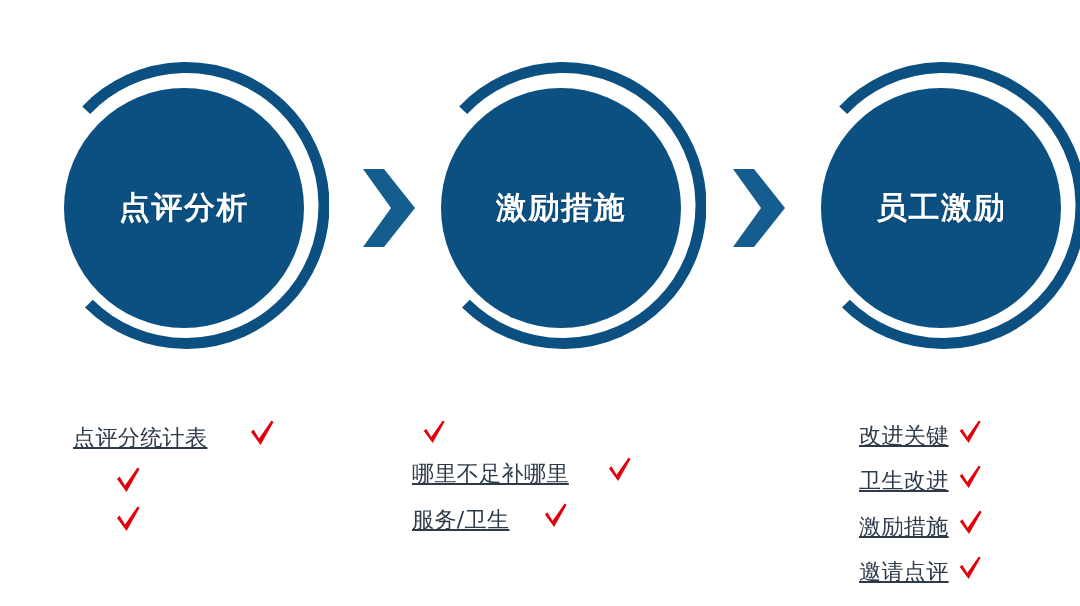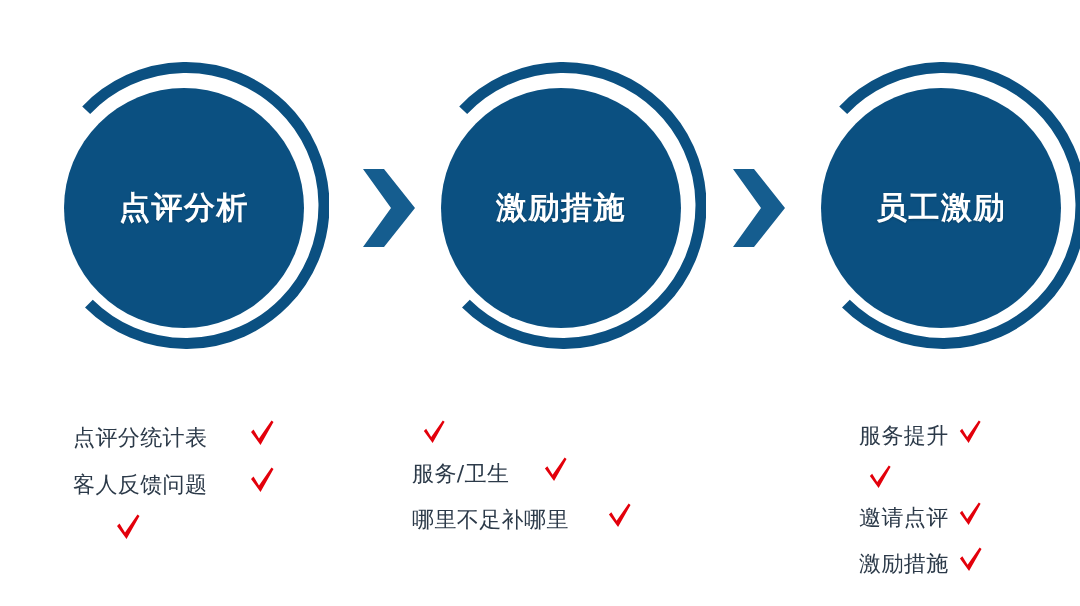--- a/index.html
+++ b/index.html
@@ -66,20 +66,21 @@
     display: flex;
     align-items: baseline;
     white-space: nowrap;
     margin-bottom: 9px;
   }
   .item-text {
     color: #2c3a49;
     font-size: 22px;
     line-height: 30px;
     letter-spacing: 0.4px;
+    text-decoration: underline;
   }
   .check {
     display: inline-block;
     position: relative;
     top: 3px;
     flex: 0 0 auto;
   }
   .check svg { display: block; }
 </style>
 </head>
@@ -126,89 +127,89 @@
   <div class="col" style="left:57px; top:415px;">
     <div class="item">
       <span class="item-text">点评分统计表</span>
       <span class="check" style="margin-left:42px;">
         <svg width="26" height="30" viewBox="0 0 26 30">
             <path d="M2 14 L4.5 11.5 L10 20.5 L22.5 2.5 L24.5 4 L11.5 27 Z" fill="#e3000b"></path>
           </svg>
       </span>
     </div>
     <div class="item">
-      <span class="item-text">客人反馈问题</span>
       <span class="check" style="margin-left:42px;">
         <svg width="26" height="30" viewBox="0 0 26 30">
             <path d="M2 14 L4.5 11.5 L10 20.5 L22.5 2.5 L24.5 4 L11.5 27 Z" fill="#e3000b"></path>
           </svg>
       </span>
     </div>
     <div class="item">
       <span class="check" style="margin-left:42px;">
         <svg width="26" height="30" viewBox="0 0 26 30">
             <path d="M2 14 L4.5 11.5 L10 20.5 L22.5 2.5 L24.5 4 L11.5 27 Z" fill="#e3000b"></path>
           </svg>
       </span>
     </div>
   </div>
 
   <div class="col" style="left:396px; top:415px;">
     <div class="item">
       <span class="check" style="margin-left:10px;">
         <svg width="24" height="28" viewBox="0 0 26 30">
+            <path d="M2 14 L4.5 11.5 L10 20.5 L22.5 2.5 L24.5 4 L11.5 27 Z" fill="#e3000b"></path>
+          </svg>
+      </span>
+    </div>
+    <div class="item">
+      <span class="item-text">哪里不足补哪里</span>
+      <span class="check" style="margin-left:38px;">
+        <svg width="25" height="29" viewBox="0 0 26 30">
             <path d="M2 14 L4.5 11.5 L10 20.5 L22.5 2.5 L24.5 4 L11.5 27 Z" fill="#e3000b"></path>
           </svg>
       </span>
     </div>
     <div class="item">
       <span class="item-text">服务/卫生</span>
       <span class="check" style="margin-left:34px;">
         <svg width="25" height="29" viewBox="0 0 26 30">
             <path d="M2 14 L4.5 11.5 L10 20.5 L22.5 2.5 L24.5 4 L11.5 27 Z" fill="#e3000b"></path>
           </svg>
       </span>
     </div>
-    <div class="item">
-      <span class="item-text">哪里不足补哪里</span>
-      <span class="check" style="margin-left:38px;">
+  </div>
+
+  <div class="col" style="left:843px; top:415px;">
+    <div class="item">
+      <span class="item-text">改进关键</span>
+      <span class="check" style="margin-left:9px;">
+        <svg width="24" height="28" viewBox="0 0 26 30">
+            <path d="M2 14 L4.5 11.5 L10 20.5 L22.5 2.5 L24.5 4 L11.5 27 Z" fill="#e3000b"></path>
+          </svg>
+      </span>
+    </div>
+    <div class="item">
+      <span class="item-text">卫生改进</span>
+      <span class="check" style="margin-left:9px;">
+        <svg width="24" height="28" viewBox="0 0 26 30">
+            <path d="M2 14 L4.5 11.5 L10 20.5 L22.5 2.5 L24.5 4 L11.5 27 Z" fill="#e3000b"></path>
+          </svg>
+      </span>
+    </div>
+    <div class="item">
+      <span class="item-text">激励措施</span>
+      <span class="check" style="margin-left:9px;">
         <svg width="25" height="29" viewBox="0 0 26 30">
             <path d="M2 14 L4.5 11.5 L10 20.5 L22.5 2.5 L24.5 4 L11.5 27 Z" fill="#e3000b"></path>
           </svg>
       </span>
     </div>
-  </div>
-
-  <div class="col" style="left:843px; top:415px;">
-    <div class="item">
-      <span class="item-text">服务提升</span>
-      <span class="check" style="margin-left:9px;">
-        <svg width="24" height="28" viewBox="0 0 26 30">
-            <path d="M2 14 L4.5 11.5 L10 20.5 L22.5 2.5 L24.5 4 L11.5 27 Z" fill="#e3000b"></path>
-          </svg>
-      </span>
-    </div>
-    <div class="item">
-      <span class="check" style="margin-left:9px;">
-        <svg width="24" height="28" viewBox="0 0 26 30">
-            <path d="M2 14 L4.5 11.5 L10 20.5 L22.5 2.5 L24.5 4 L11.5 27 Z" fill="#e3000b"></path>
-          </svg>
-      </span>
-    </div>
     <div class="item">
       <span class="item-text">邀请点评</span>
       <span class="check" style="margin-left:9px;">
         <svg width="24" height="28" viewBox="0 0 26 30">
             <path d="M2 14 L4.5 11.5 L10 20.5 L22.5 2.5 L24.5 4 L11.5 27 Z" fill="#e3000b"></path>
           </svg>
       </span>
     </div>
-    <div class="item">
-      <span class="item-text">激励措施</span>
-      <span class="check" style="margin-left:9px;">
-        <svg width="25" height="29" viewBox="0 0 26 30">
-            <path d="M2 14 L4.5 11.5 L10 20.5 L22.5 2.5 L24.5 4 L11.5 27 Z" fill="#e3000b"></path>
-          </svg>
-      </span>
-    </div>
   </div>
 
 </div>
 
 </body></html>

